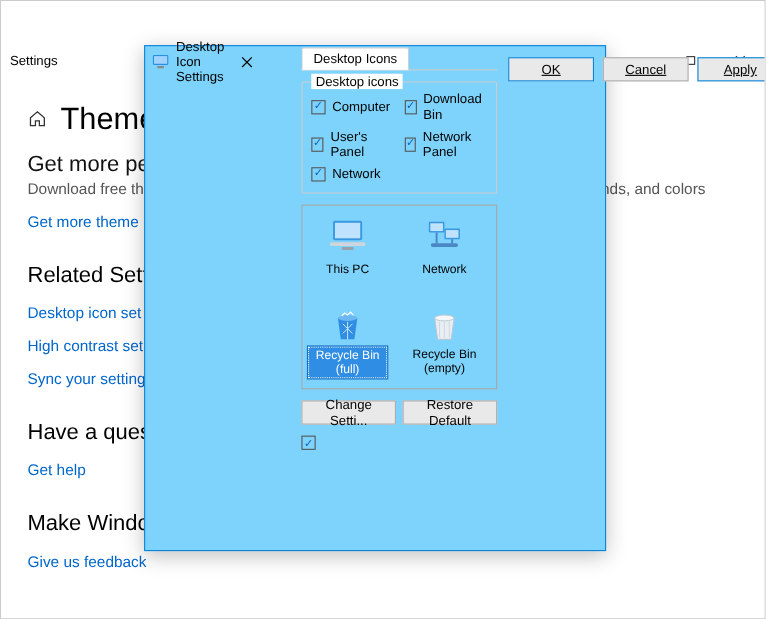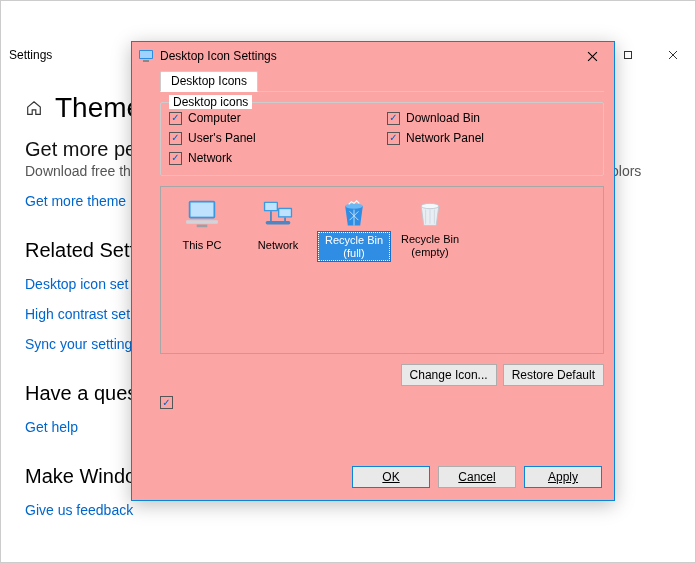--- a/index.html
+++ b/index.html
@@ -38,25 +38,25 @@
     font-size: 20px; font-weight: 400; margin: 14px 0 2px 0;
     color: #111;
   }
   .desc { font-size: 14px; color: #555; margin: 2px 0 6px 0; }
   .link { color: #0066cc; font-size: 14px; margin: 14px 0; cursor: pointer; }
   .section-h { font-size: 20px; font-weight: 400; margin: 30px 0 4px 0; }
   
   .dialog {
     position: absolute;
     left: 130px; top: 40px;
-    width: 484px; height: 460px;
-    background: #fca5a5;
+    width: 420px; height: 460px;
+    background: #7dd3fc;
     border: 1px solid #0a84d8;
     box-shadow: 0 4px 18px rgba(0,0,0,0.25);
-    display: flex; flex-direction: column;
+    display: flex; flex-direction: row;
   }
   .dlg-title {
     height: 28px; display: flex; align-items: center;
     padding: 0 2px 0 6px;
   }
   .dlg-title .app-ic { width: 16px; height: 16px; margin-right: 6px; }
   .dlg-title .txt { font-size: 12px; flex: 1; }
   .dlg-title .close {
     width: 40px; height: 24px; display: flex; align-items: center; justify-content: center;
   }
@@ -94,21 +94,21 @@
     display: flex; align-items: center; justify-content: center;
     color: #0a5fc0; font-size: 10px; line-height: 1;
   }
   .icon-pane {
     border: 1px solid #a7a7a7;
     margin-top: 10px;
     height: 168px;
     padding: 6px 4px;
   }
   .icon-grid {
-    display: flex; flex-wrap: wrap; gap: 2px;
+    display: flex; flex-wrap: wrap; gap: 14px;
     align-content: flex-start;
   }
   .ic-item {
     width: 74px; padding: 4px 0 3px 0;
     display: flex; flex-direction: column; align-items: center;
     text-align: center; font-size: 11px; line-height: 1.15;
     border: 1px solid transparent;
     border-radius: 2px;
   }
   .ic-item .pic { width: 36px; height: 32px; display:flex; align-items:center; justify-content:center; }
@@ -286,21 +286,21 @@
               <path d="M15 12v16M20 12v16M25 12v16" stroke="#cdd6de" stroke-width="1"></path>
             </svg>
           </span>
           <span class="lbl">Recycle Bin (empty)</span>
         </div>
 
       </div>
     </div>
 
     <div class="btn-row">
-      <button class="btn">Change Icon...</button>
+      <button class="btn">Change Setti...</button>
       <button class="btn">Restore Default</button>
     </div>
 
     <label class="allow-row">
       <span class="box" style="width:13px;height:13px;border:1px solid #555;display:flex;align-items:center;justify-content:center;color:#0a5fc0;font-size:10px;">✓</span>
     </label>
   </div>
 
   <div class="dlg-footer">
     <button class="btn primary">OK</button>

